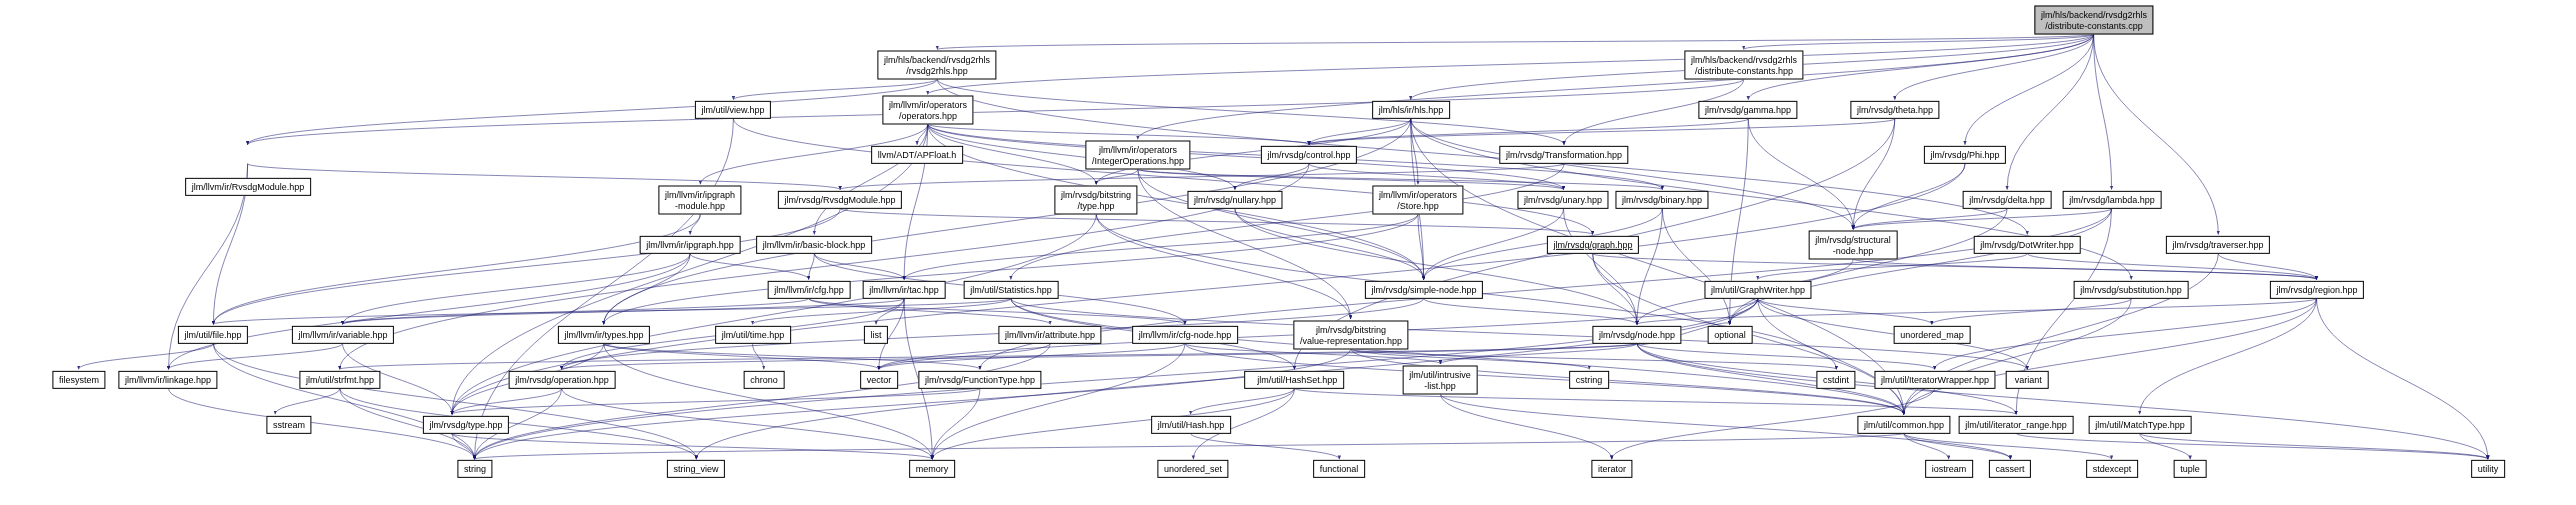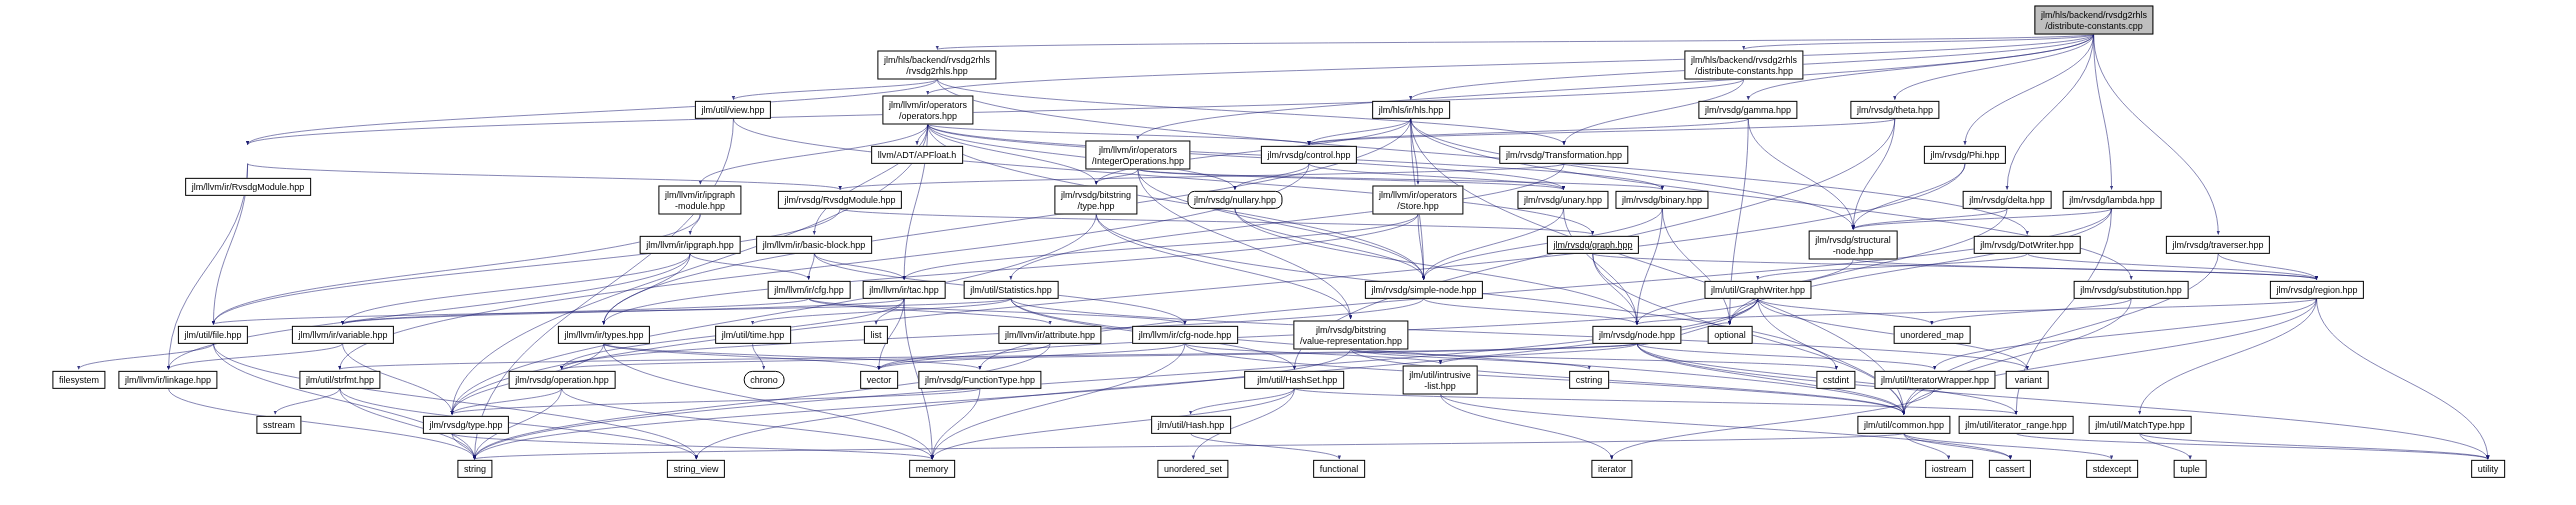--- a/index.html
+++ b/index.html
@@ -256,21 +256,21 @@
       <div class="node" style="left: 1138px; top: 155px;">jlm/llvm/ir/operators
 /IntegerOperations.hpp</div>
       <div class="node" style="left: 1309px; top: 155px;">jlm/rvsdg/control.hpp</div>
       <div class="node" style="left: 1564px; top: 155px;">jlm/rvsdg/Transformation.hpp</div>
       <div class="node" style="left: 1965px; top: 155px;">jlm/rvsdg/Phi.hpp</div>
       <div class="node" style="left: 700px; top: 200px;">jlm/llvm/ir/ipgraph
 -module.hpp</div>
       <div class="node" style="left: 840px; top: 200px;">jlm/rvsdg/RvsdgModule.hpp</div>
       <div class="node" style="left: 1096px; top: 200px;">jlm/rvsdg/bitstring
 /type.hpp</div>
-      <div class="node" style="left: 1235px; top: 200px; border-radius: 7px;">jlm/rvsdg/nullary.hpp</div>
+      <div class="node" style="left: 1235px; top: 200px;">jlm/rvsdg/nullary.hpp</div>
       <div class="node" style="left: 1418px; top: 200px;">jlm/llvm/ir/operators
 /Store.hpp</div>
       <div class="node" style="left: 1563px; top: 200px;">jlm/rvsdg/unary.hpp</div>
       <div class="node" style="left: 1662px; top: 200px;">jlm/rvsdg/binary.hpp</div>
       <div class="node" style="left: 2007px; top: 200px;">jlm/rvsdg/delta.hpp</div>
       <div class="node" style="left: 2112px; top: 200px;">jlm/rvsdg/lambda.hpp</div>
       <div class="node" style="left: 690px; top: 245px;">jlm/llvm/ir/ipgraph.hpp</div>
       <div class="node" style="left: 814px; top: 245px;">jlm/llvm/ir/basic-block.hpp</div>
       <div class="node" style="left: 1593px; top: 245px; text-decoration: underline;">jlm/rvsdg/graph.hpp</div>
       <div class="node" style="left: 1853px; top: 245px;">jlm/rvsdg/structural
@@ -293,31 +293,31 @@
       <div class="node" style="left: 1185px; top: 335px;">jlm/llvm/ir/cfg-node.hpp</div>
       <div class="node" style="left: 1351px; top: 335px;">jlm/rvsdg/bitstring
 /value-representation.hpp</div>
       <div class="node" style="left: 1637px; top: 335px;">jlm/rvsdg/node.hpp</div>
       <div class="node" style="left: 1730px; top: 335px;">optional</div>
       <div class="node" style="left: 1932px; top: 335px;">unordered_map</div>
       <div class="node" style="left: 79px; top: 380px;">filesystem</div>
       <div class="node" style="left: 168px; top: 380px;">jlm/llvm/ir/linkage.hpp</div>
       <div class="node" style="left: 340px; top: 380px;">jlm/util/strfmt.hpp</div>
       <div class="node" style="left: 562px; top: 380px;">jlm/rvsdg/operation.hpp</div>
-      <div class="node" style="left: 764px; top: 380px; border-radius: 9px;">chrono</div>
+      <div class="node" style="left: 764px; top: 380px;">chrono</div>
       <div class="node" style="left: 879px; top: 380px;">vector</div>
       <div class="node" style="left: 980px; top: 380px; text-align: center;">jlm/rvsdg/FunctionType.hpp</div>
       <div class="node" style="left: 1294px; top: 380px; padding-left: 12px;">jlm/util/HashSet.hpp</div>
       <div class="node" style="left: 1440px; top: 380px;">jlm/util/intrusive
 -list.hpp</div>
       <div class="node" style="left: 1589px; top: 380px;">cstring</div>
       <div class="node" style="left: 1836px; top: 380px;">cstdint</div>
       <div class="node" style="left: 1935px; top: 380px;">jlm/util/IteratorWrapper.hpp</div>
       <div class="node" style="left: 2027px; top: 380px; padding-left: 8px;">variant</div>
-      <div class="node" style="left: 279px; top: 425px;">sstream</div>
+      <div class="node" style="left: 289px; top: 425px;">sstream</div>
       <div class="node" style="left: 452px; top: 425px; margin-left: 14px;">jlm/rvsdg/type.hpp</div>
       <div class="node" style="left: 1191px; top: 425px;">jlm/util/Hash.hpp</div>
       <div class="node" style="left: 1904px; top: 425px;">jlm/util/common.hpp</div>
       <div class="node" style="left: 2016px; top: 425px;">jlm/util/iterator_range.hpp</div>
       <div class="node" style="left: 2140px; top: 425px;">jlm/util/MatchType.hpp</div>
       <div class="node" style="left: 475px; top: 469px;">string</div>
       <div class="node" style="left: 696px; top: 469px;">string_view</div>
       <div class="node" style="left: 932px; top: 469px;">memory</div>
       <div class="node" style="left: 1193px; top: 469px;">unordered_set</div>
       <div class="node" style="left: 1339px; top: 469px;">functional</div>

